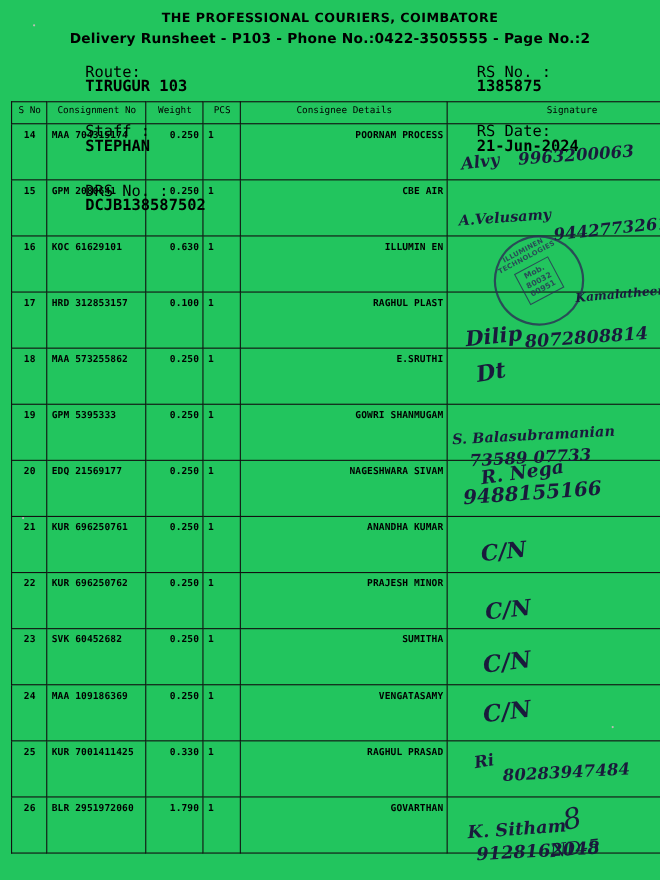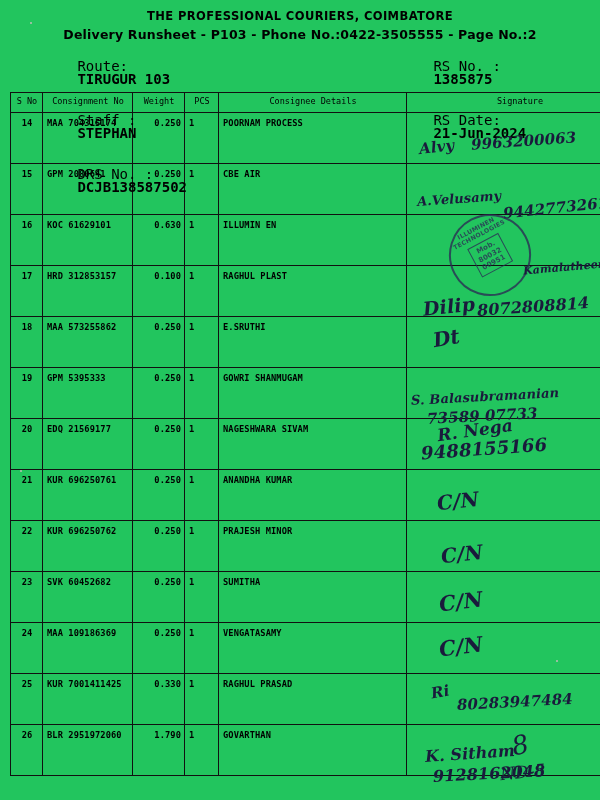--- a/index.html
+++ b/index.html
@@ -90,21 +90,21 @@
   table.runsheet tbody td {
     height: 42px;
     padding: 5px 3px 3px 4px;
     font-size: 8.7px;
     letter-spacing: 0.1px;
     font-weight: bold;
   }
   td.sno { text-align: center; padding-left: 4px; }
   td.wt  { text-align: right; }
   td.pcs { text-align: left; padding-left: 4px; }
-  td.cons { font-weight: bold; letter-spacing: 0.2px; }
+  td.cons { font-weight: bold; letter-spacing: 0.2px; text-align: right; }
   td.sign { position: relative; }
 
   
   .ink {
     position: absolute;
     font-family: "DejaVu Serif", serif;
     color: #1a1a3c;
     font-style: italic;
     white-space: nowrap;
   }

